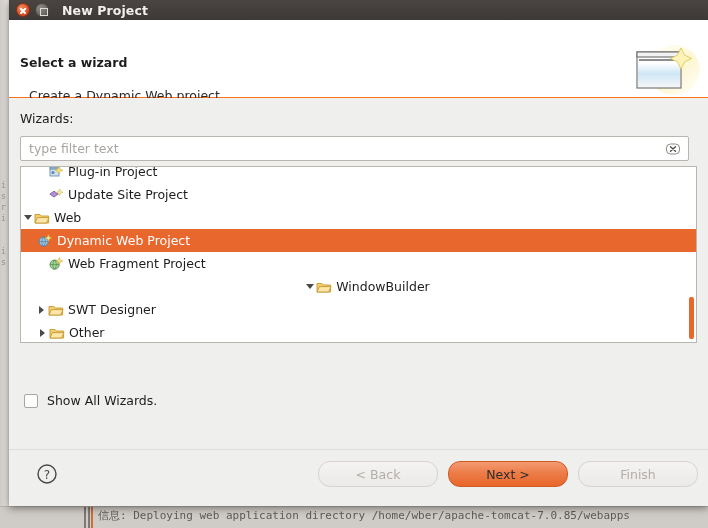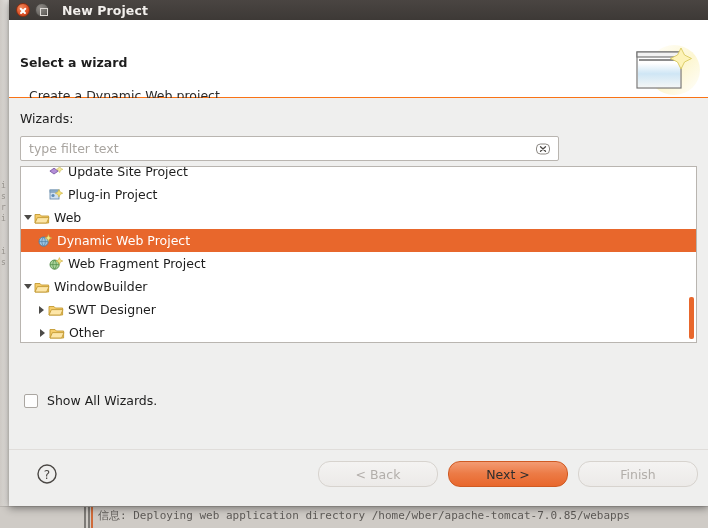--- a/index.html
+++ b/index.html
@@ -125,21 +125,21 @@
     position: relative;
     height: 351px;
     background: #efefee;
   }
   .wizards-label {
     position: absolute; left: 11px; top: 13px;
     font-size: 12.5px; color: #1d1d1d;
   }
   .filter-wrap {
     position: absolute; left: 11px; top: 38px;
-    width: 539px; height: 25px;
+    width: 669px; height: 25px;
     background: #ffffff;
     border: 1px solid #b9b5b0;
     border-radius: 2px;
     display: flex; align-items: center;
   }
   .filter-input {
     border: 0; outline: 0; background: transparent;
     margin-left: 6px; flex: 1;
     font-family: inherit; font-size: 12.5px;
     color: #2a2a2a; height: 100%;
@@ -325,38 +325,38 @@
           <path d="M5.5 5.8 L10.5 10.2 M10.5 5.8 L5.5 10.2" stroke="#4a4744" stroke-width="1.3" stroke-linecap="round"></path>
         </svg>
       </div>
 
       <div class="tree-wrap">
         <div class="tree-inner" id="tree-inner">
             <div class="tree-row" style="padding-left: 14px;">
               <span class="twisty "></span>
               <span class="t-icon">
                 <svg viewBox="0 0 16 16">
-                  <path d="M6 4.2 L10.2 7.1 L6 10 L1.9 7.1 Z" fill="#b48ed8" stroke="#7d5aa5" stroke-width="0.9"></path>
-                  <path d="M11.6 2 L12.6 4.3 L14.9 5.3 L12.6 6.3 L11.6 8.6 L10.6 6.3 L8.3 5.3 L10.6 4.3 Z" fill="#f4eaa6" stroke="#cbbc56" stroke-width="0.6"></path>
-                </svg>
-              </span>
-              <span class="t-label">Update Site Project</span>
-            </div>
-            <div class="tree-row" style="padding-left: 14px;">
-              <span class="twisty "></span>
-              <span class="t-icon">
-                <svg viewBox="0 0 16 16">
                   <rect x="2" y="3" width="9" height="9" fill="#cfe0f0" stroke="#6d8fae" stroke-width="0.9"></rect>
                   <rect x="2" y="3" width="9" height="2.2" fill="#8fb0cc" stroke="#6d8fae" stroke-width="0.7"></rect>
                   <circle cx="5" cy="8.5" r="1.6" fill="#5d8ab5"></circle>
                   <path d="M11 2.5 L12.2 5 L14.7 6.2 L12.2 7.4 L11 9.9 L9.8 7.4 L7.3 6.2 L9.8 5 Z" fill="#f2e07a" stroke="#c9b13f" stroke-width="0.6"></path>
                 </svg>
               </span>
               <span class="t-label">Plug-in Project</span>
             </div>
+            <div class="tree-row" style="padding-left: 14px;">
+              <span class="twisty "></span>
+              <span class="t-icon">
+                <svg viewBox="0 0 16 16">
+                  <path d="M6 4.2 L10.2 7.1 L6 10 L1.9 7.1 Z" fill="#b48ed8" stroke="#7d5aa5" stroke-width="0.9"></path>
+                  <path d="M11.6 2 L12.6 4.3 L14.9 5.3 L12.6 6.3 L11.6 8.6 L10.6 6.3 L8.3 5.3 L10.6 4.3 Z" fill="#f4eaa6" stroke="#cbbc56" stroke-width="0.6"></path>
+                </svg>
+              </span>
+              <span class="t-label">Update Site Project</span>
+            </div>
             <div class="tree-row" style="padding-left: 0px;">
               <span class="twisty open">
                 <i></i>
               </span>
               <span class="t-icon">
                 <svg viewBox="0 0 16 16">
                   <path d="M1 4.5 L6 4.5 L7.4 6 L14.6 6 L14.6 13 L1 13 Z" fill="#f6cd6a" stroke="#c39a33" stroke-width="0.9"></path>
                   <path d="M1 13 L3.4 7.6 L15 7.6 L12.6 13 Z" fill="#fde6a8" stroke="#c39a33" stroke-width="0.9"></path>
                 </svg>
               </span>
@@ -377,21 +377,21 @@
               <span class="twisty "></span>
               <span class="t-icon">
                 <svg viewBox="0 0 16 16">
                   <circle cx="6.6" cy="8.6" r="4.6" fill="#a9d39b" stroke="#4f8a46" stroke-width="0.9"></circle>
                   <path d="M2 8.6 h9.2 M6.6 4 c2.3 2.6 2.3 6.6 0 9.2 M6.6 4 c-2.3 2.6 -2.3 6.6 0 9.2" fill="none" stroke="#4f8a46" stroke-width="0.7"></path>
                   <path d="M11.4 1.6 L12.4 4 L14.8 5 L12.4 6 L11.4 8.4 L10.4 6 L8 5 L10.4 4 Z" fill="#f6e889" stroke="#caa83c" stroke-width="0.6"></path>
                 </svg>
               </span>
               <span class="t-label">Web Fragment Project</span>
             </div>
-            <div class="tree-row" style="padding-left: 0px;">
+            <div class="tree-row" style="padding-left: 16px; justify-content: center;">
               <span class="twisty open">
                 <i></i>
               </span>
               <span class="t-icon">
                 <svg viewBox="0 0 16 16">
                   <path d="M1 4.5 L6 4.5 L7.4 6 L14.6 6 L14.6 13 L1 13 Z" fill="#f6cd6a" stroke="#c39a33" stroke-width="0.9"></path>
                   <path d="M1 13 L3.4 7.6 L15 7.6 L12.6 13 Z" fill="#fde6a8" stroke="#c39a33" stroke-width="0.9"></path>
                 </svg>
               </span>
               <span class="t-label">WindowBuilder</span>

